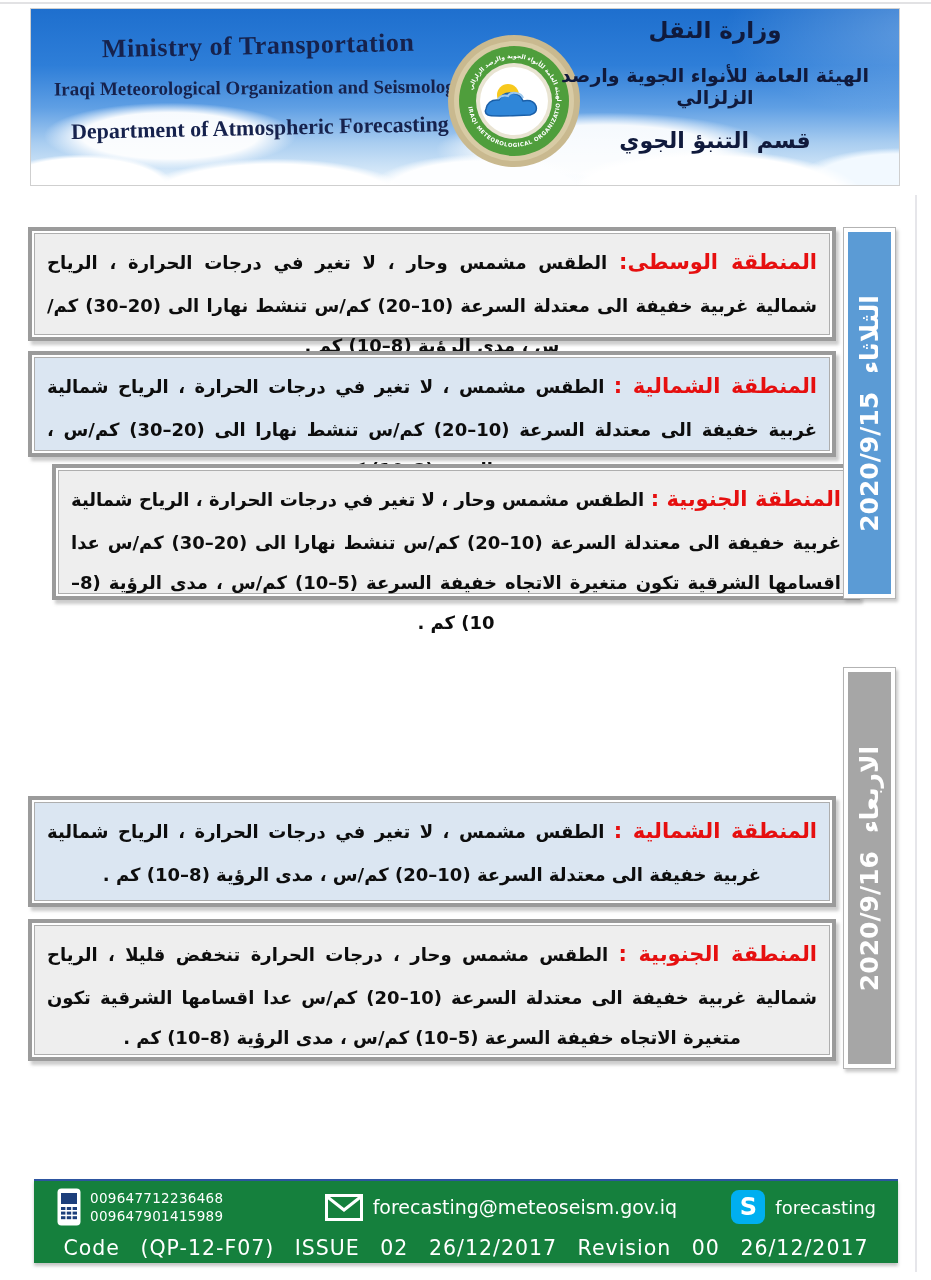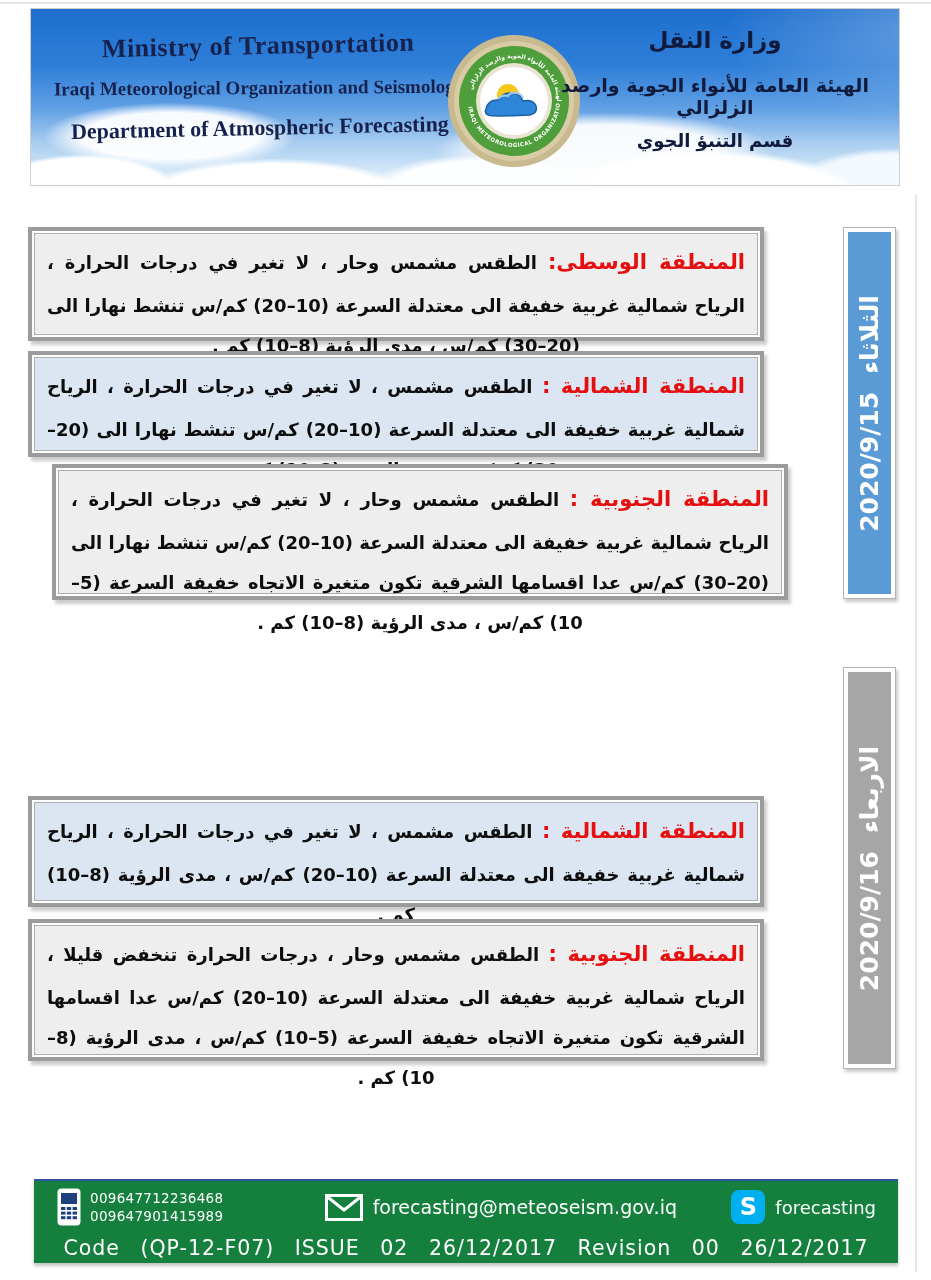--- a/index.html
+++ b/index.html
@@ -29,31 +29,31 @@
   }
   .hdr-en {
     position:absolute; left:8px; top:22px; width:440px; text-align:center;
     color:#16224d; font-family:"Liberation Serif", serif; font-weight:bold;
     transform:rotate(-1.2deg);
   }
   .hdr-en .l1 { font-size:26px; letter-spacing:.5px; }
   .hdr-en .l2 { font-size:19px; margin-top:16px; transform:rotate(.8deg); }
   .hdr-en .l3 { font-size:22px; margin-top:16px; }
   .hdr-ar {
-    position:absolute; right:14px; top:18px; width:340px; text-align:center;
+    position:absolute; right:14px; top:8px; width:340px; text-align:center;
     color:#101a3c; font-weight:bold; direction:rtl;
   }
   .hdr-ar .a1 { font-size:23px; }
   .hdr-ar .a2 { font-size:19px; margin-top:21px; }
-  .hdr-ar .a3 { font-size:18px; margin-top:12px; }
+  .hdr-ar .a3 { font-size:22px; margin-top:20px; }
   .logo { position:absolute; left:415px; top:24px; width:136px; height:136px; }
 
   
   .fbox {
-    position:absolute; left:28px; width:736px;
+    position:absolute; left:28px; width:808px;
     background:#eeeeee;
     border:4px solid #9b9b9b;
     box-shadow: inset 0 0 0 2px #ffffff, inset 0 0 0 3px #aeaeae,
                 3px 4px 3px rgba(110,110,110,.35);
   }
   .fbox.blue { background:#dbe6f2; }
   .fbox p {
     padding:8px 15px 0 15px;
     direction:rtl;
     font-weight:bold; font-size:18px; line-height:2.22; color:#0d0d0d;

